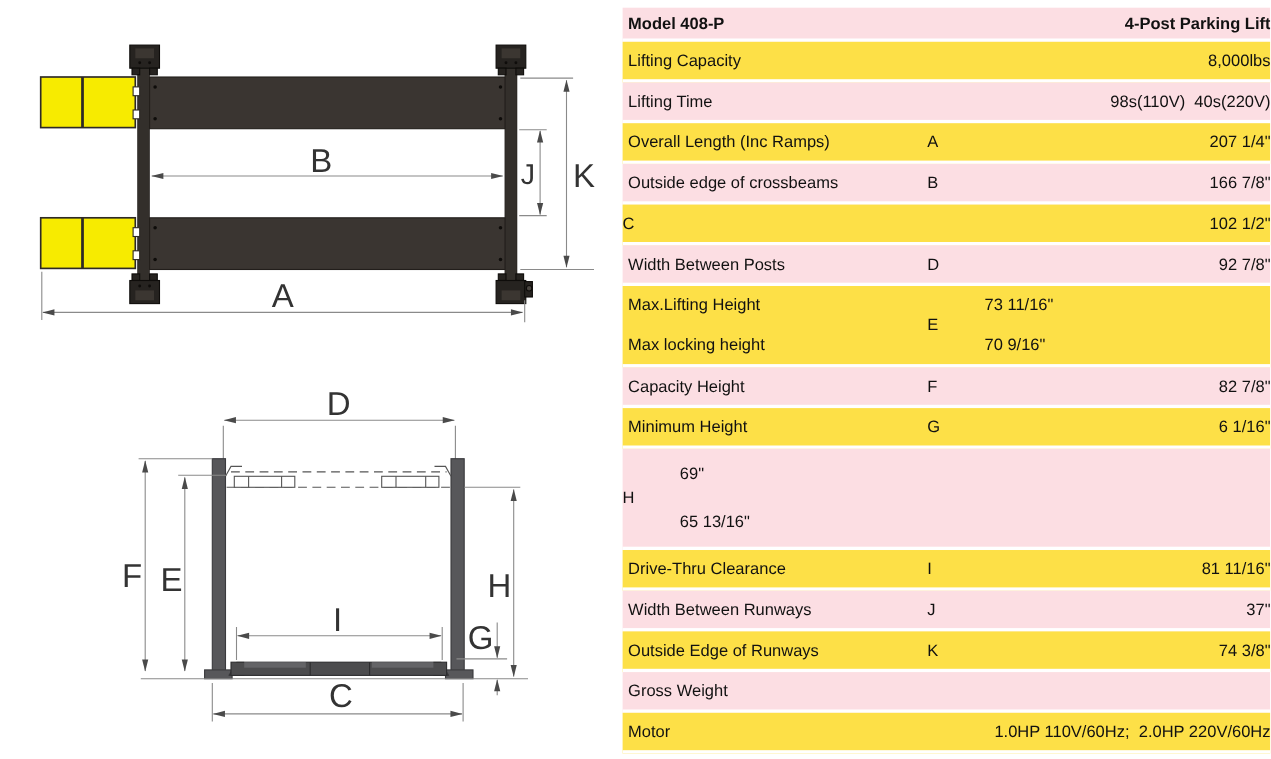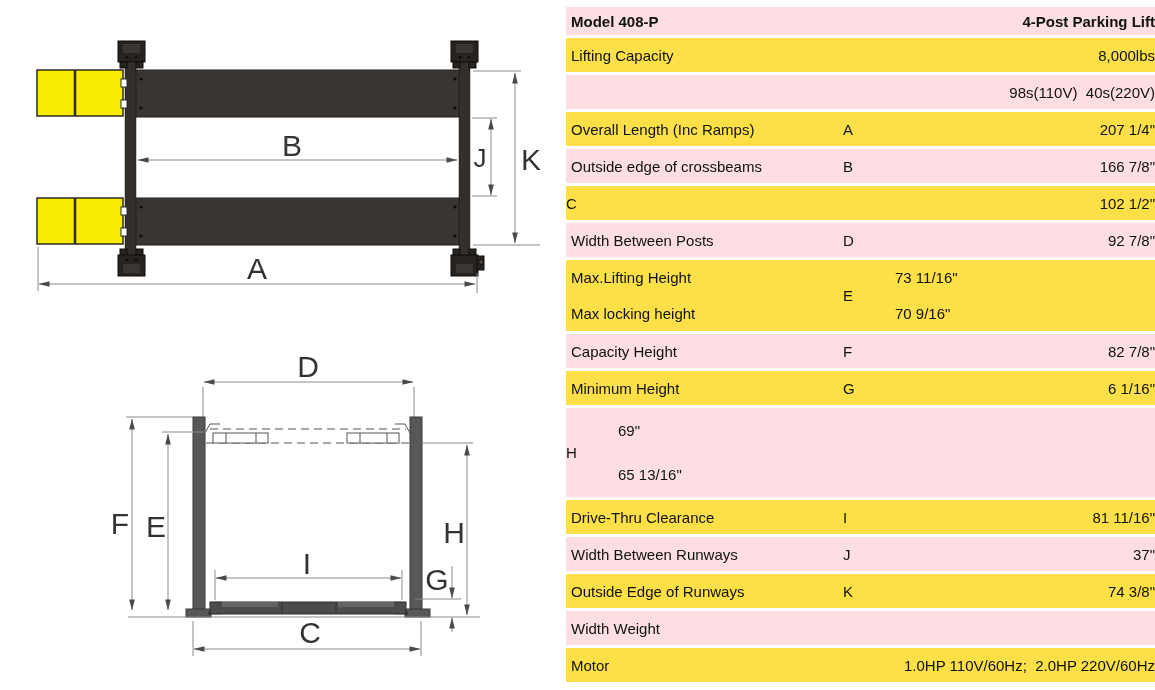--- a/index.html
+++ b/index.html
@@ -230,20 +230,21 @@
       <div class="c-value">4-Post Parking Lift</div>
     </div>
 
     <div class="trow">
       <div class="c-label">Lifting Capacity</div>
       <div class="c-letter"></div>
       <div class="c-value">8,000lbs</div>
     </div>
 
     <div class="trow pink">
+      <div class="c-label">Lifting Time</div>
       <div class="c-letter"></div>
       <div class="c-value">98s(110V)  40s(220V)</div>
     </div>
 
     <div class="trow">
       <div class="c-label">Overall Length (Inc Ramps)</div>
       <div class="c-letter">A</div>
       <div class="c-value">207 1/4"</div>
     </div>
 
@@ -308,21 +309,21 @@
       <div class="c-value">37"</div>
     </div>
 
     <div class="trow">
       <div class="c-label">Outside Edge of Runways</div>
       <div class="c-letter">K</div>
       <div class="c-value">74 3/8"</div>
     </div>
 
     <div class="trow pink">
-      <div class="c-label">Width Weight</div>
+      <div class="c-label">Gross Weight</div>
       <div class="c-letter"></div>
     </div>
 
     <div class="trow">
       <div class="c-label">Motor</div>
       <div class="c-letter"></div>
       <div class="c-value">1.0HP 110V/60Hz;  2.0HP 220V/60Hz</div>
     </div>
 
   </div>

